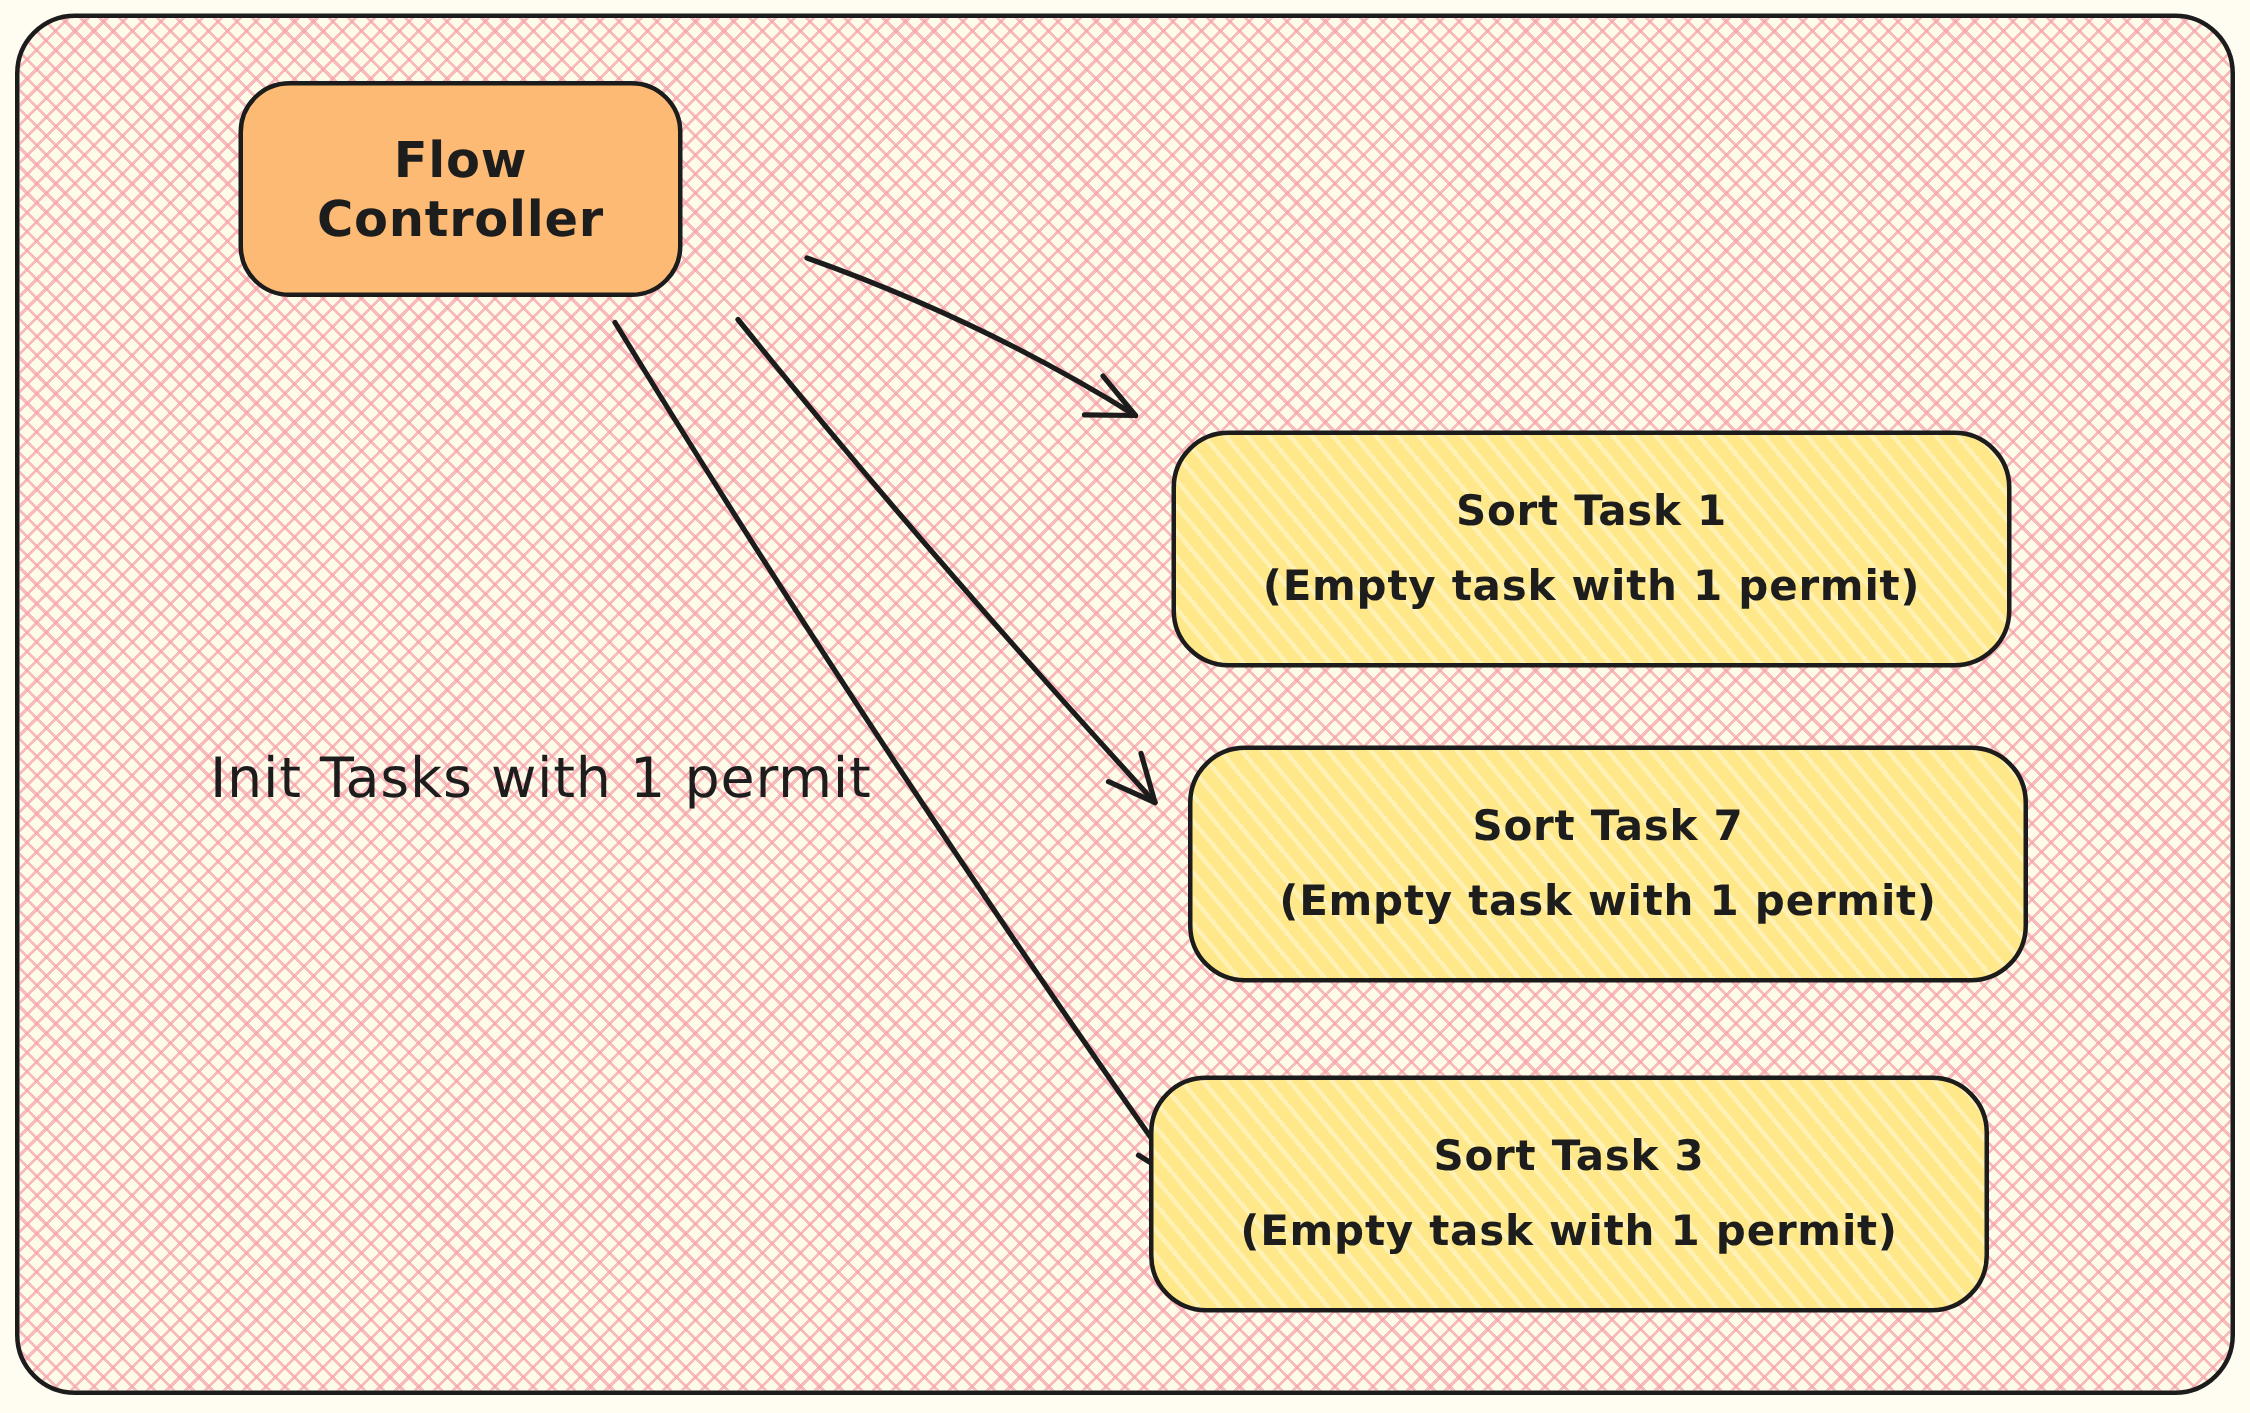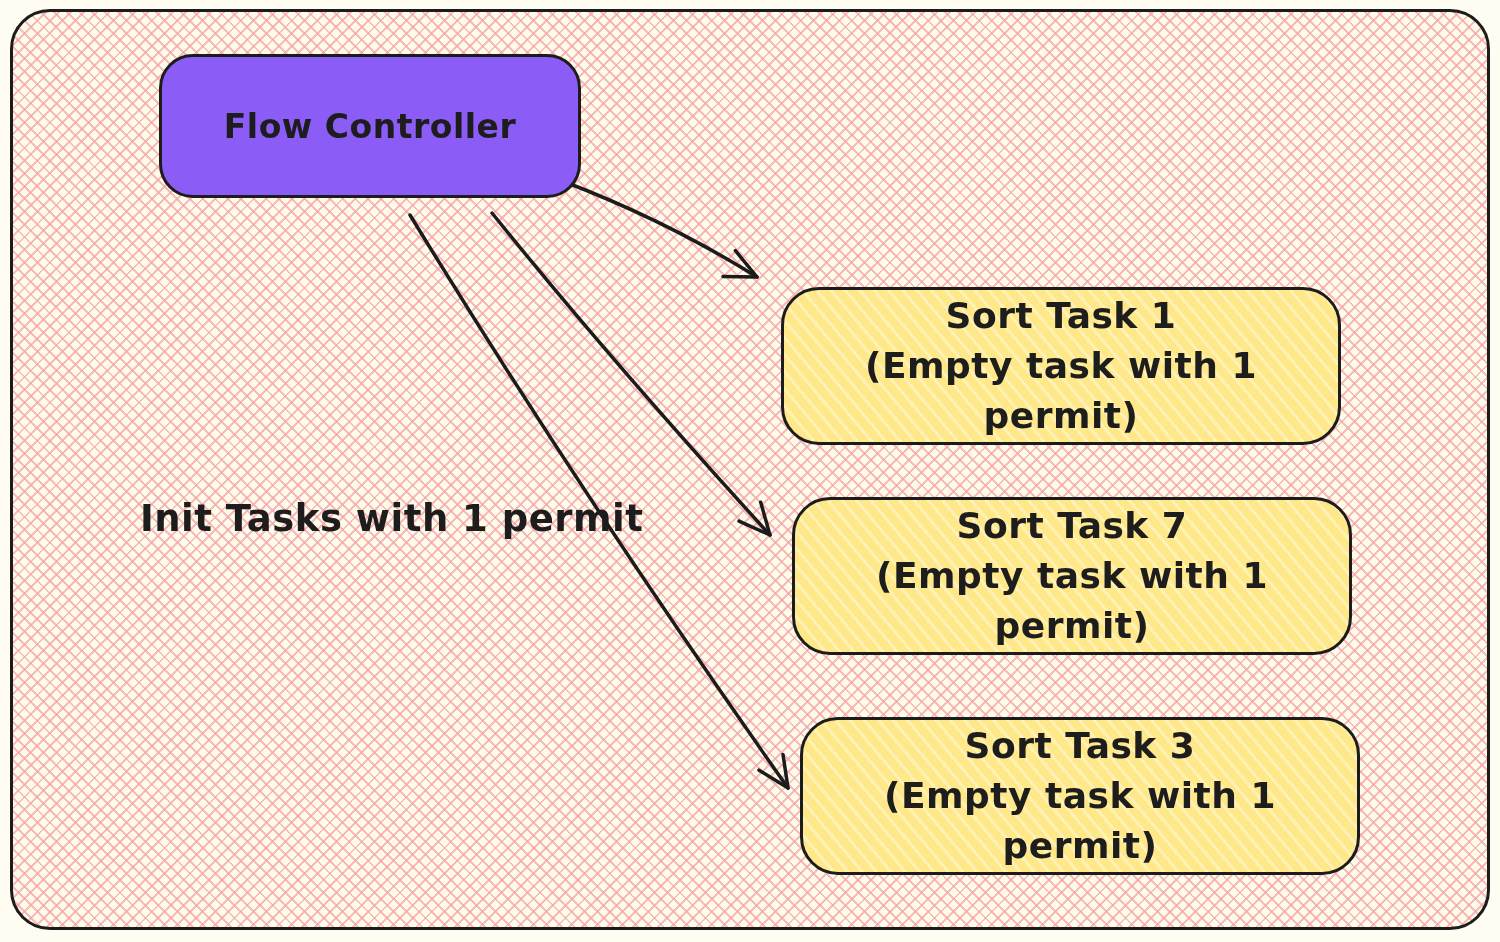--- a/index.html
+++ b/index.html
@@ -46,46 +46,46 @@
     flex-direction: column;
     align-items: center;
     justify-content: center;
     text-align: center;
     font-weight: bold;
     letter-spacing: 0.5px;
   }
   .node-blue {
     left: 159px;
     top: 54px;
-    width: 422px;
+    width: 296px;
     height: 144px;
-    background: #8b5cf6;
+    background: #fdba74;
     border-radius: 34px;
     font-size: 33px;
   }
   .node-yellow {
     width: 560px;
     height: 158px;
     border-radius: 38px;
-    font-size: 36px;
+    font-size: 28px;
     line-height: 50px;
     background-color: #ffe88a;
     background-image: repeating-linear-gradient(50deg,
       rgba(255,249,214,0.55) 0px, rgba(255,249,214,0.55) 3px,
       rgba(0,0,0,0) 3px, rgba(0,0,0,0) 11px);
   }
   .task-1 { left: 781px; top: 287px; }
   .task-2 { left: 792px; top: 497px; }
-  .task-3 { left: 800px; top: 717px; }
+  .task-3 { left: 766px; top: 717px; }
   .edge-label {
     position: absolute;
     left: 140px;
     top: 497px;
     font-size: 37px;
-    font-weight: bold;
+    font-weight: normal;
     letter-spacing: 0.5px;
     white-space: nowrap;
   }
 </style>
 </head>
 <body>
 
 <div class="stage">
 
   <div class="frame"></div>

